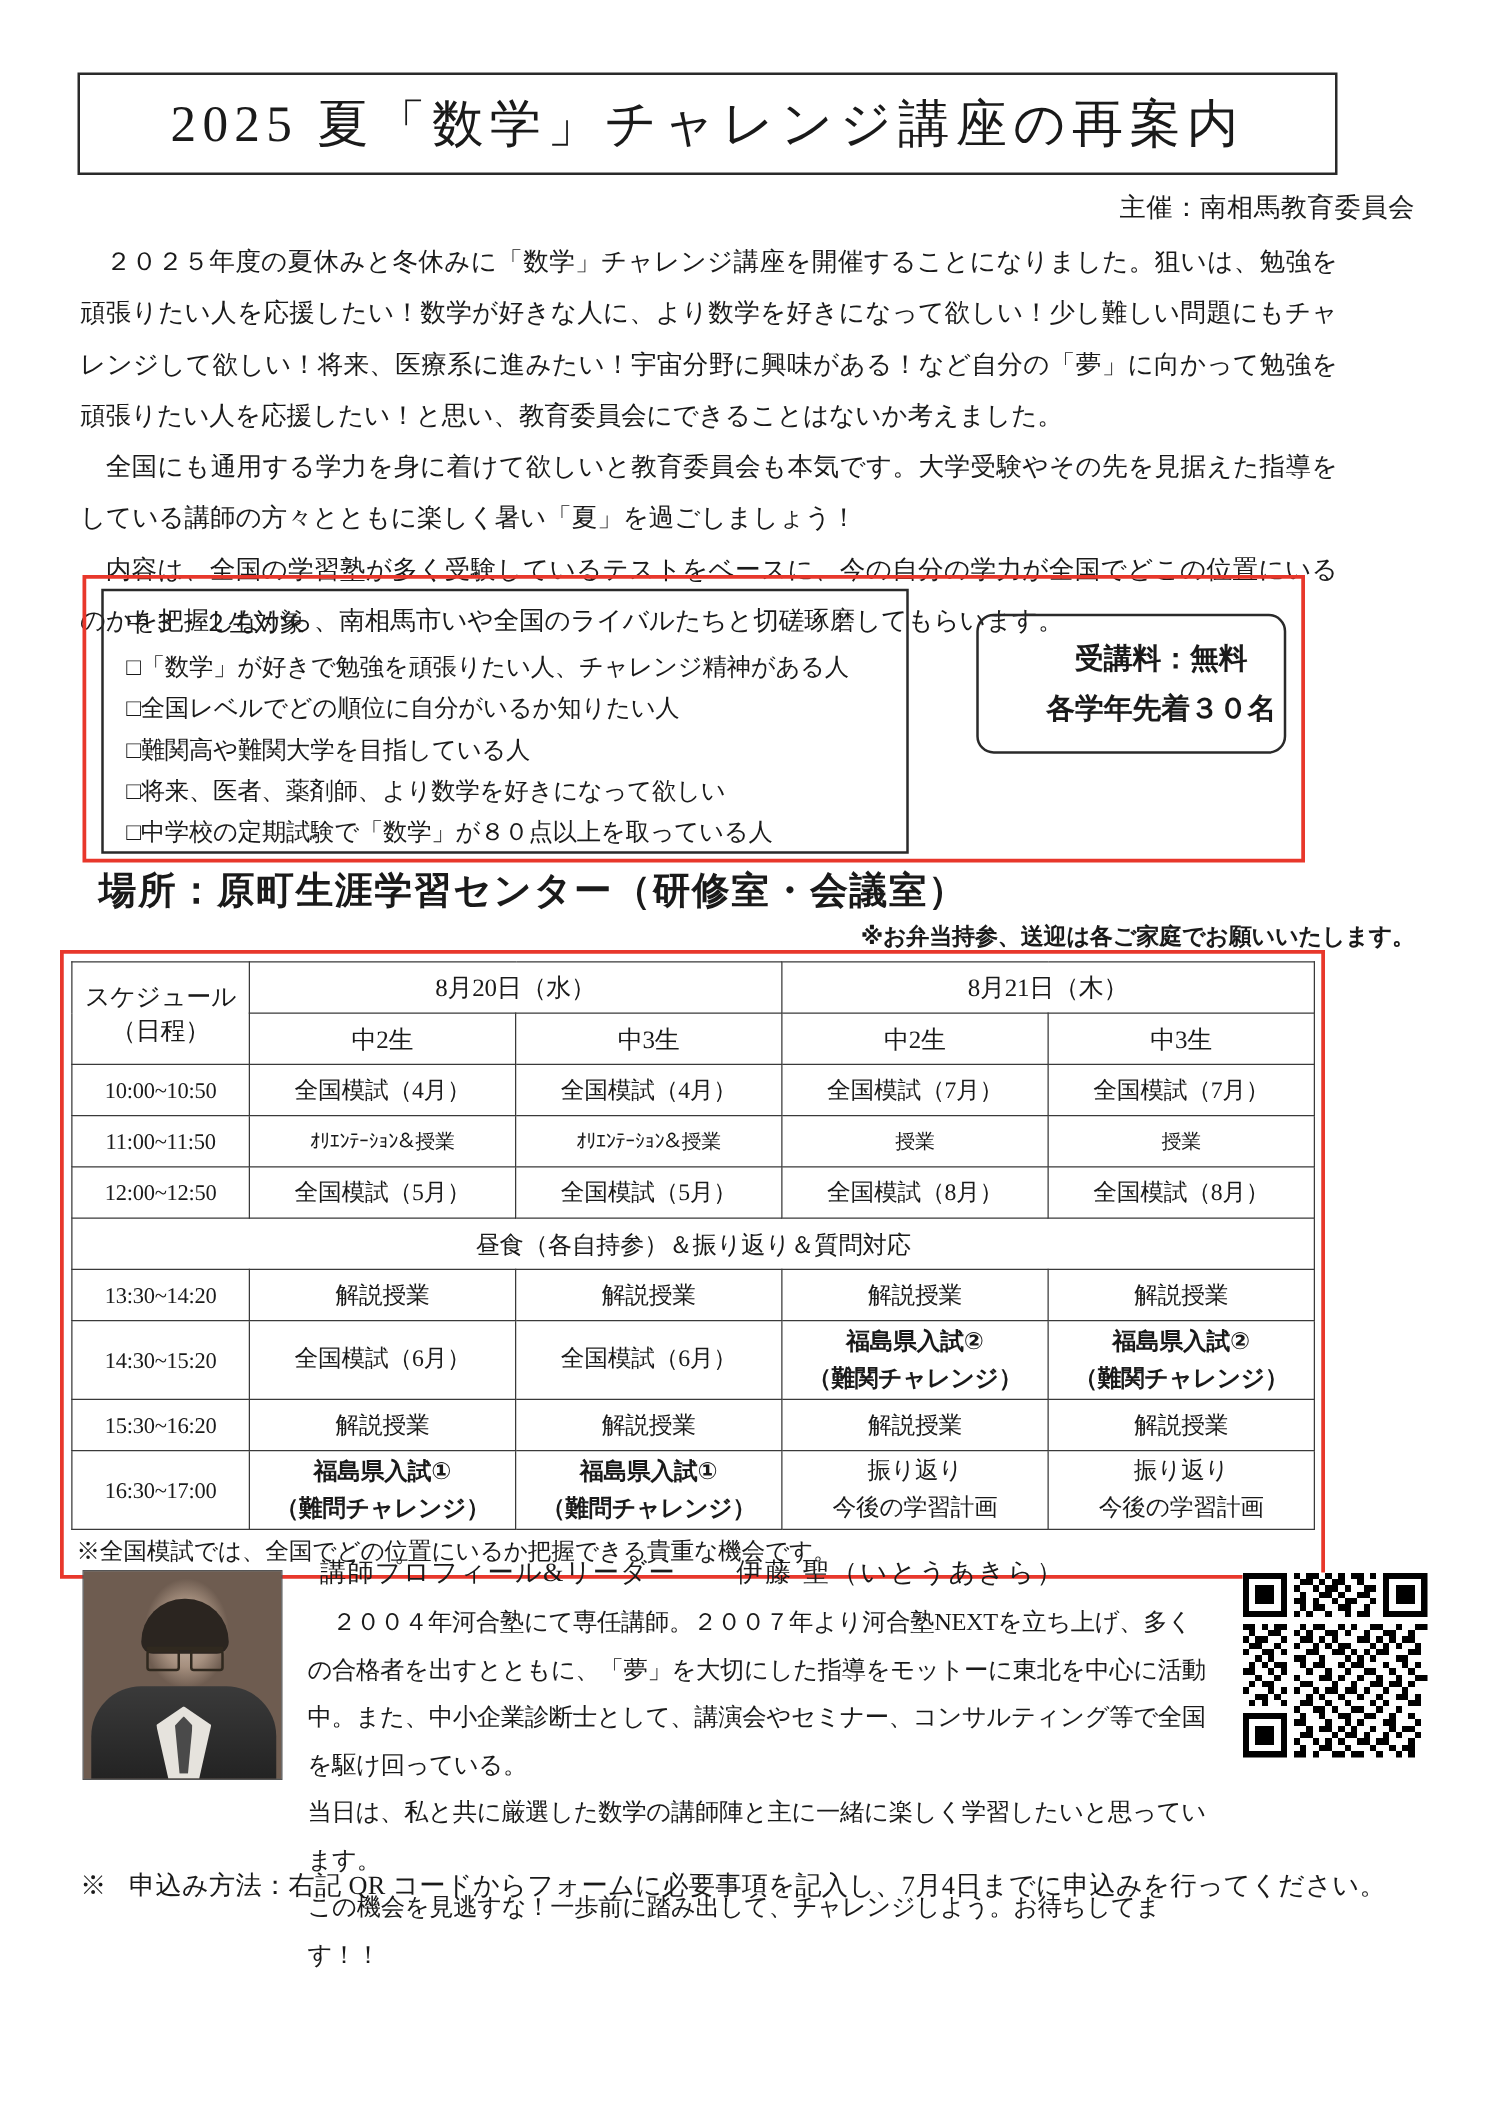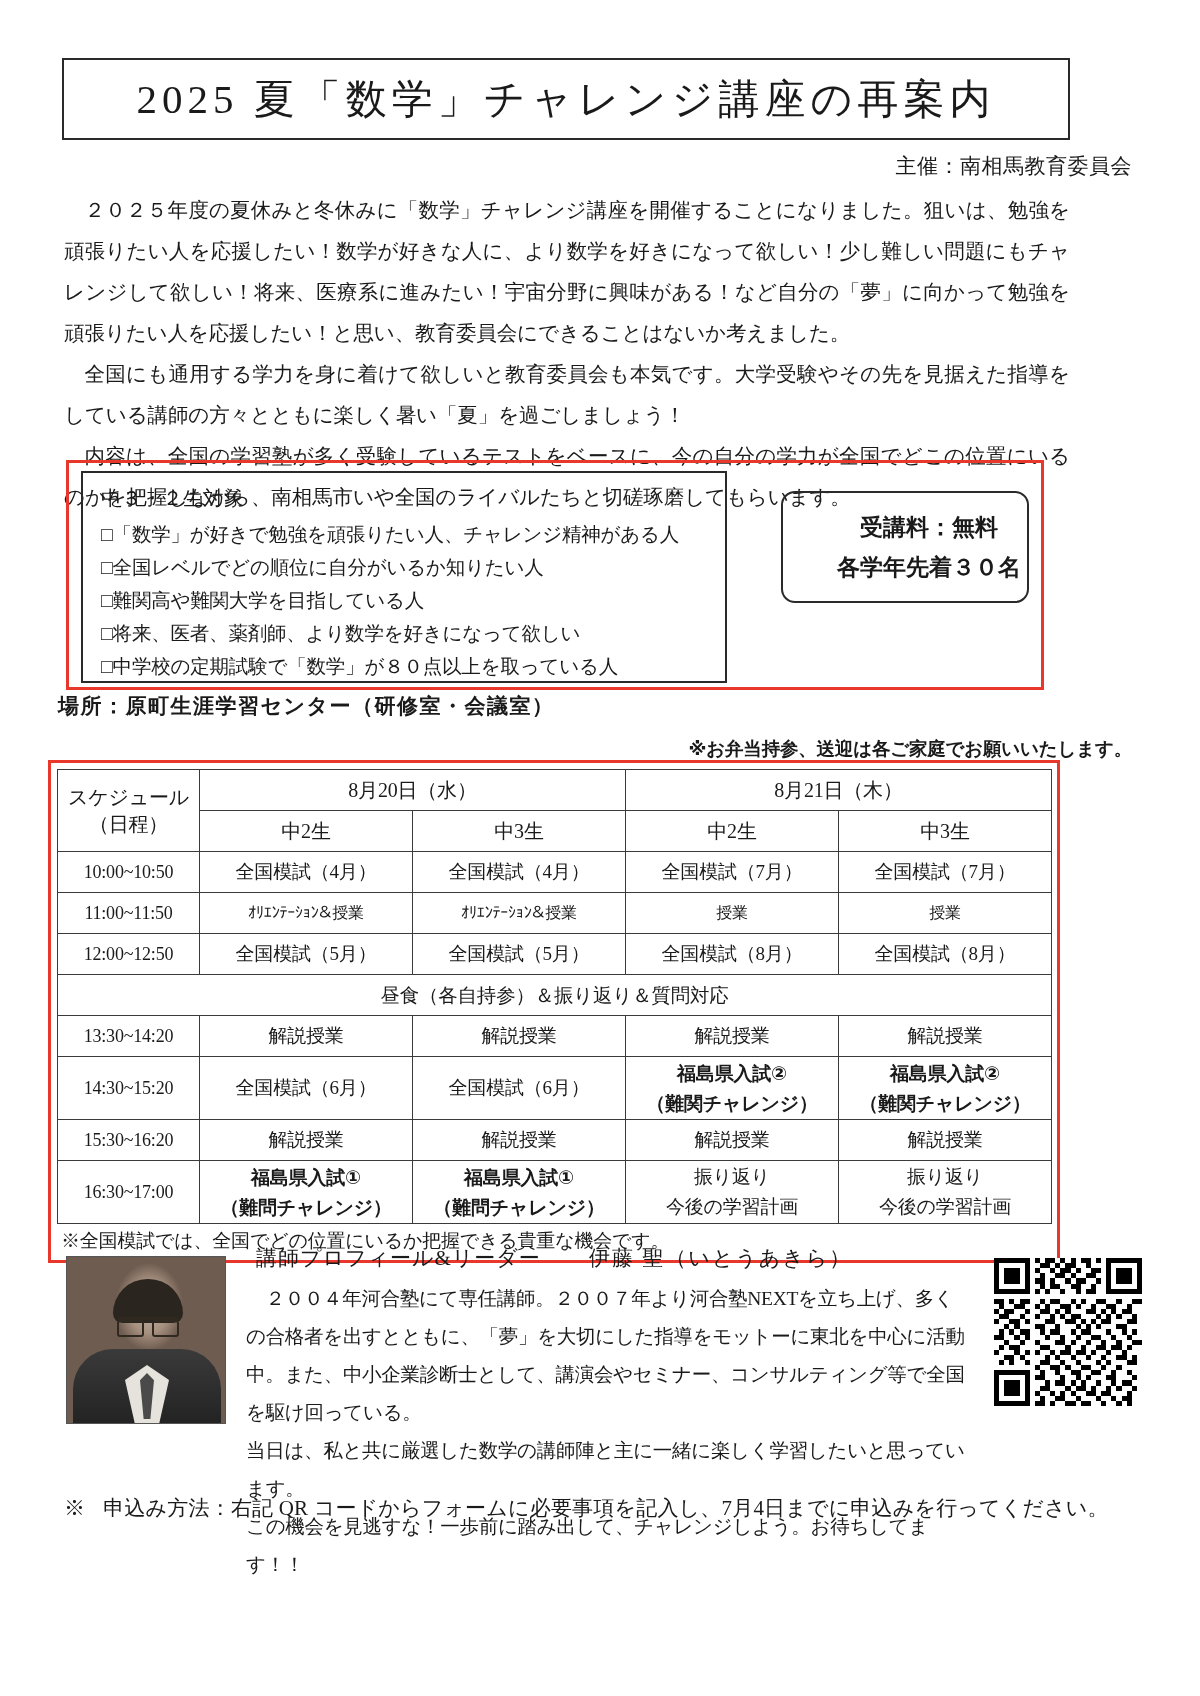--- a/index.html
+++ b/index.html
@@ -102,22 +102,22 @@
     font-weight: bold;
     font-size: 23px;
     line-height: 40px;
     font-family: "DejaVu Sans", "Liberation Sans", sans-serif;
     padding-left: 48px;
   }
 
   
   .place-line {
     position: absolute;
-    left: 58px; top: 692px;
-    font-size: 21px;
+    left: 79px; top: 692px;
+    font-size: 30px;
     font-weight: bold;
     letter-spacing: 1.5px;
     font-family: Liberation Mono, monospace;
   }
   .bento-note {
     position: absolute;
     right: 68px; top: 736px;
     font-size: 18.5px;
     font-weight: bold;
     font-family: "DejaVu Sans", "Liberation Sans", sans-serif;

